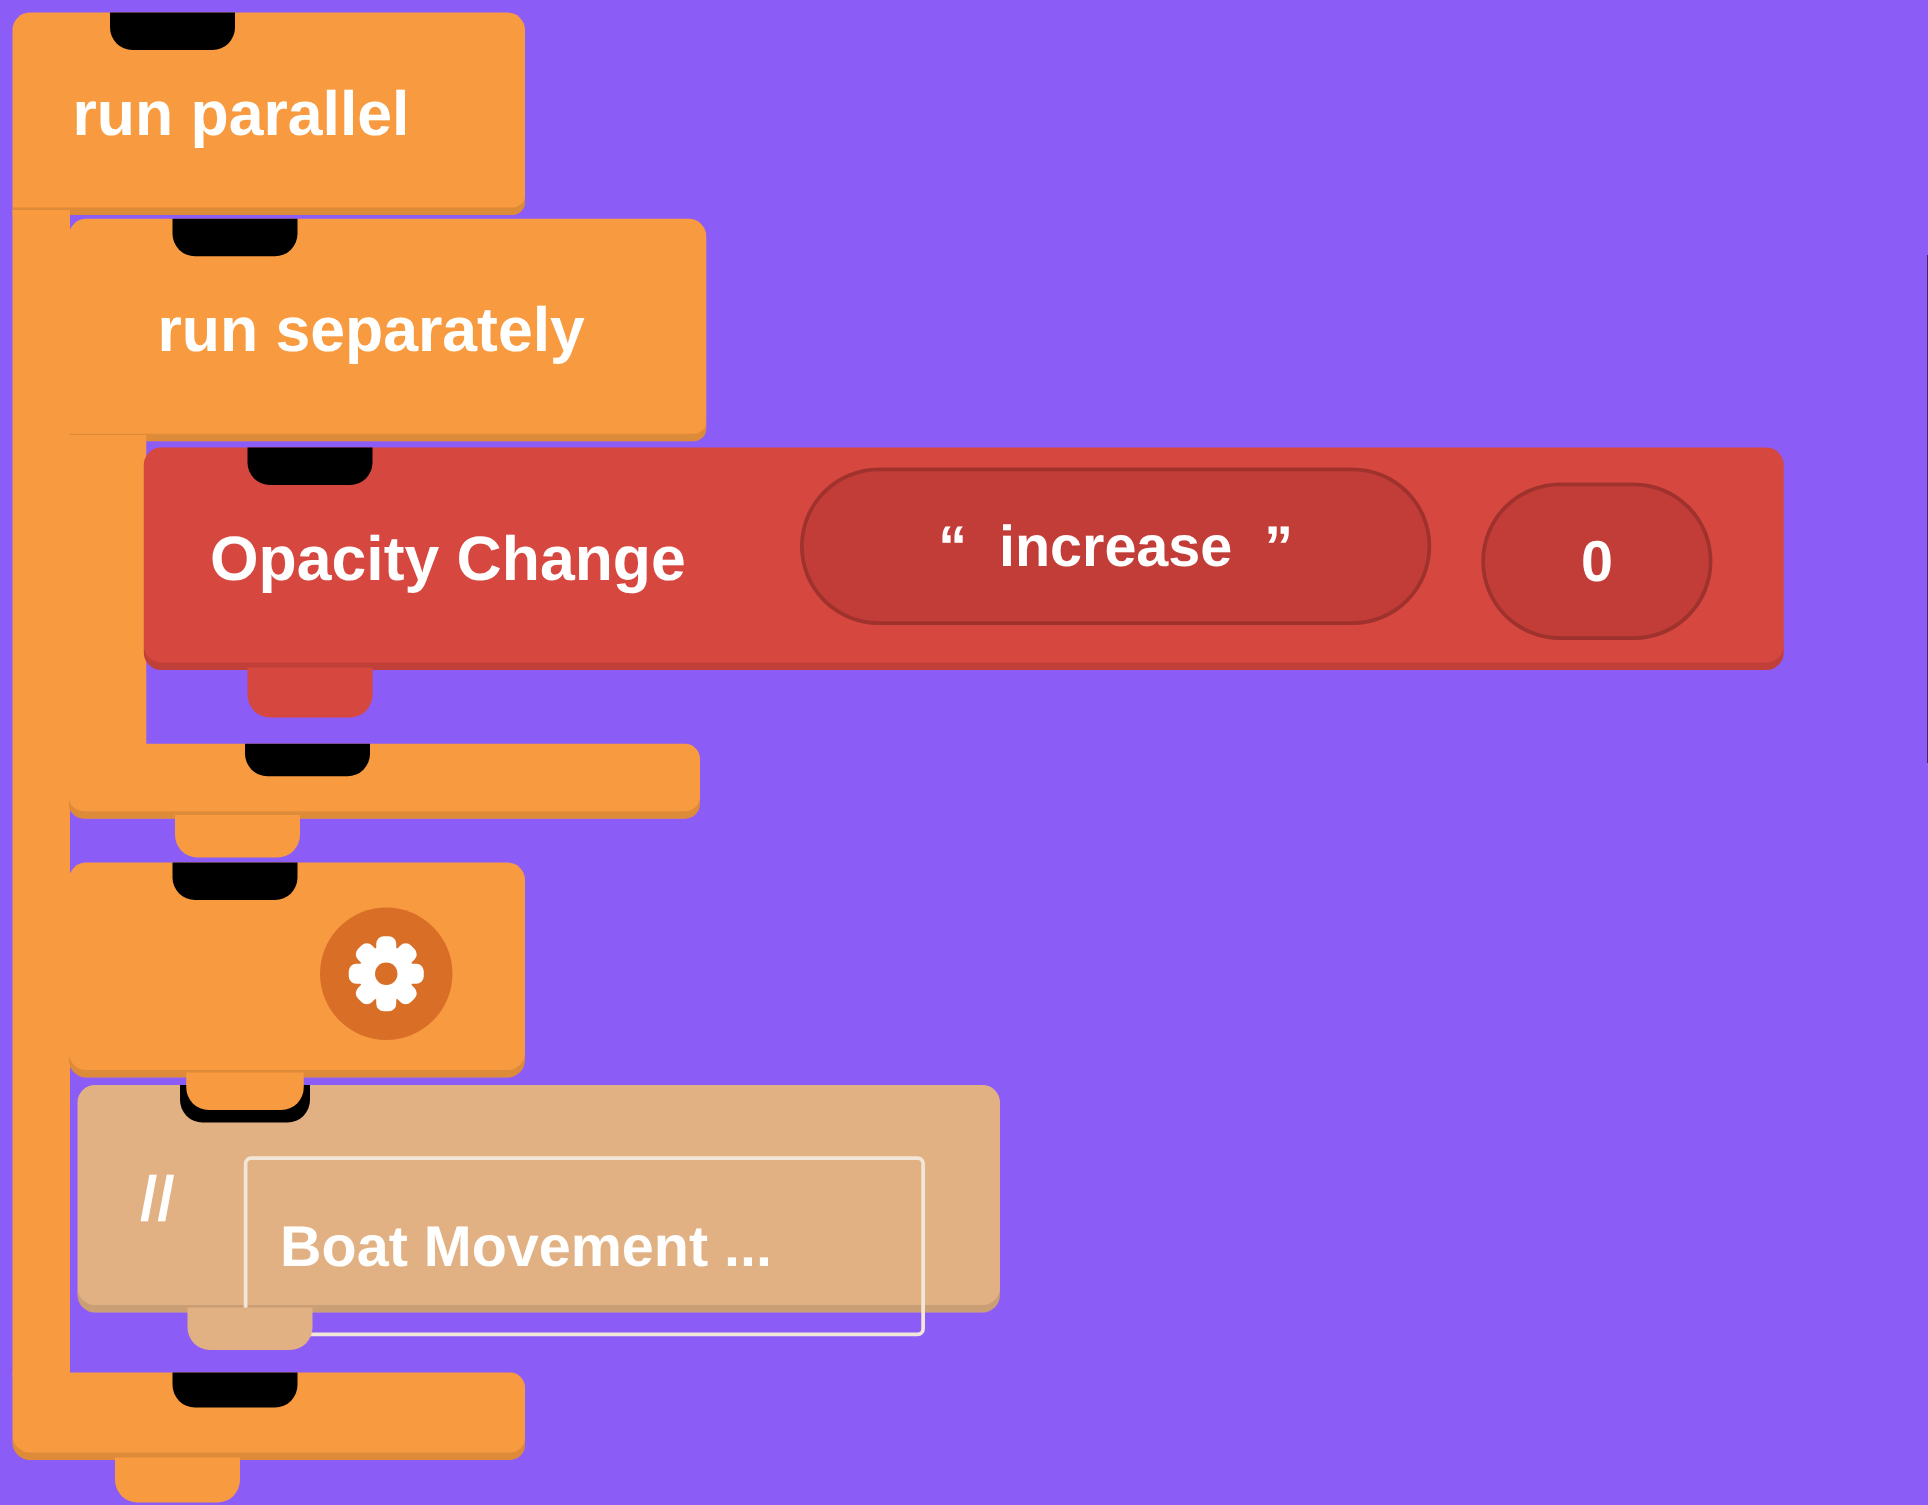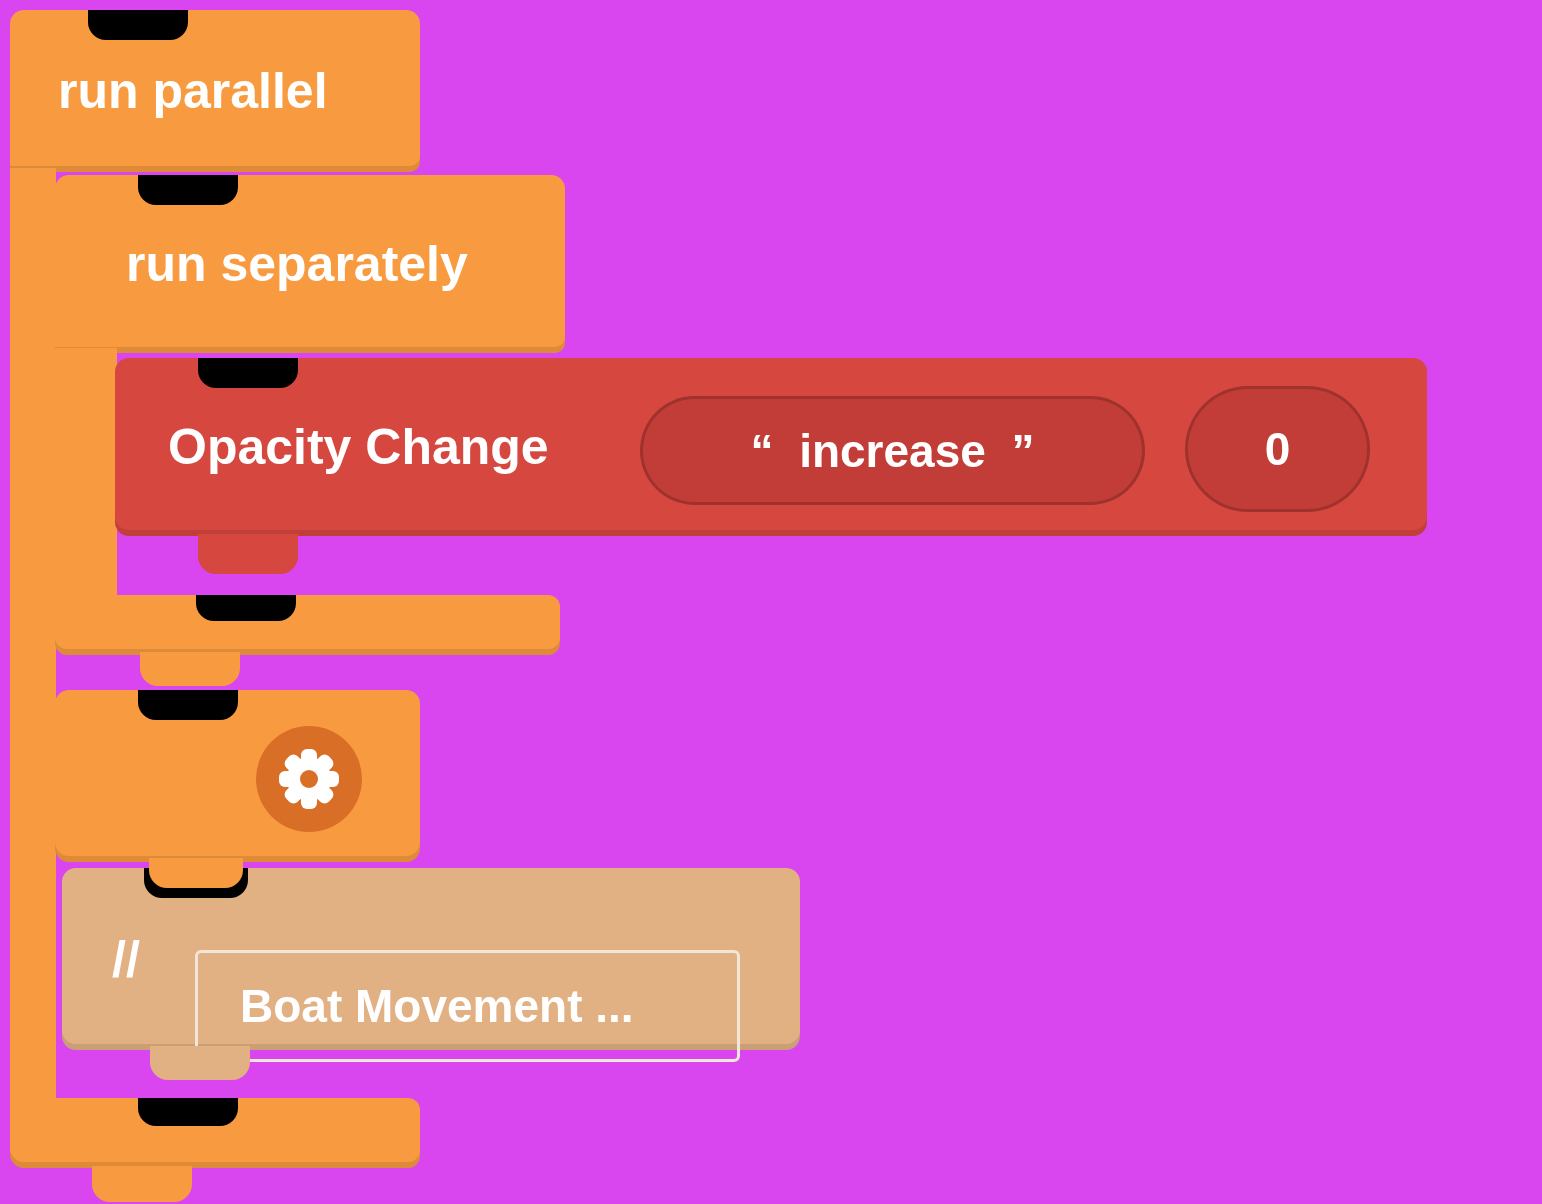--- a/index.html
+++ b/index.html
@@ -1,17 +1,17 @@
 <!DOCTYPE html>
 <html><head>
 <meta charset="utf-8">
 <style>
   html,body{margin:0;padding:0;background:#000;}
   .workspace{
-    position:relative;width:1542px;height:1204px;background:#d946ef;overflow:hidden;
+    position:relative;width:1542px;height:1204px;background:#8b5cf6;overflow:hidden;
     font-family:"Liberation Sans",sans-serif;
   }
   .p{position:absolute;box-sizing:border-box;}
   .orange{background:#F89B40;}
   .red{background:#D6473F;}
   .tan{background:#E2B183;}
   .cut{background:#000;border-radius:0 0 18px 18px;}
   .tabshape{border-radius:0 0 18px 18px;}
   .shadow{box-shadow:inset 0 -6px 0 rgba(0,0,0,0.10);}
   .lbl{position:absolute;color:#fff;font-weight:700;font-size:50px;line-height:1;white-space:nowrap;}
@@ -35,42 +35,42 @@
   .rs-tab{left:140px;top:652px;width:100px;height:34px;}
 
   
   .rb-rect{left:115px;top:358px;width:1312px;height:178px;border-radius:14px;}
   .rb-cut{left:198px;top:358px;width:100px;height:30px;}
   .rb-label{left:168px;top:422px;}
   .rb-tab{left:198px;top:534px;width:100px;height:40px;background:#D6473F;}
   .pill{position:absolute;background:#C23D37;border:3px solid rgba(0,0,0,0.18);border-radius:70px;
         display:flex;align-items:center;justify-content:center;color:#fff;font-weight:700;font-size:46px;box-sizing:border-box;}
   .pill span{white-space:pre;}
-  .rb-pill-mode{left:640px;top:396px;width:505px;height:109px;}
+  .rb-pill-mode{left:640px;top:374px;width:505px;height:126px;}
   .rb-pill-amount{left:1185px;top:386px;width:185px;height:126px;}
 
   
   .gb-rect{left:55px;top:690px;width:365px;height:172px;border-radius:14px;}
   .gb-cut{left:138px;top:690px;width:100px;height:30px;}
   .gb-circle{left:256px;top:726px;width:106px;height:106px;background:#D96E27;border-radius:50%;}
   .gb-tab{left:149px;top:858px;width:94px;height:30px;z-index:3;}
   .gear{position:absolute;left:23px;top:23px;width:60px;height:60px;}
   .gear .tooth{position:absolute;left:0;top:22px;width:60px;height:16px;background:#fff;border-radius:6px;}
   .gear .t45{transform:rotate(45deg);}
   .gear .t90{transform:rotate(90deg);}
   .gear .t135{transform:rotate(135deg);}
   .gear .core{position:absolute;left:8px;top:8px;width:44px;height:44px;background:#fff;border-radius:50%;}
   .gear .hole{position:absolute;left:21px;top:21px;width:18px;height:18px;background:#D96E27;border-radius:50%;}
 
   
   .cb-rect{left:62px;top:868px;width:738px;height:182px;border-radius:14px;}
   .cb-cut{left:144px;top:868px;width:104px;height:30px;}
   .cb-slash{left:112px;top:934px;}
-  .cb-field{position:absolute;left:195px;top:950px;width:545px;height:112px;border:3px solid #F2E6D8;
-            border-radius:6px;display:flex;align-items:center;padding-left:42px;color:#fff;
+  .cb-field{position:absolute;left:195px;top:925px;width:545px;height:144px;border:3px solid #F2E6D8;
+            border-radius:6px;display:flex;align-items:center;padding-left:26px;color:#fff;
             font-weight:700;font-size:46px;box-sizing:border-box;white-space:nowrap;overflow:hidden;}
   .cb-tab{left:150px;top:1046px;width:100px;height:34px;background:#E2B183;}
 </style>
 </head>
 <body>
 
 <div class="workspace">
 
   <div>
     <div class="p orange shadow rp-top"></div>

